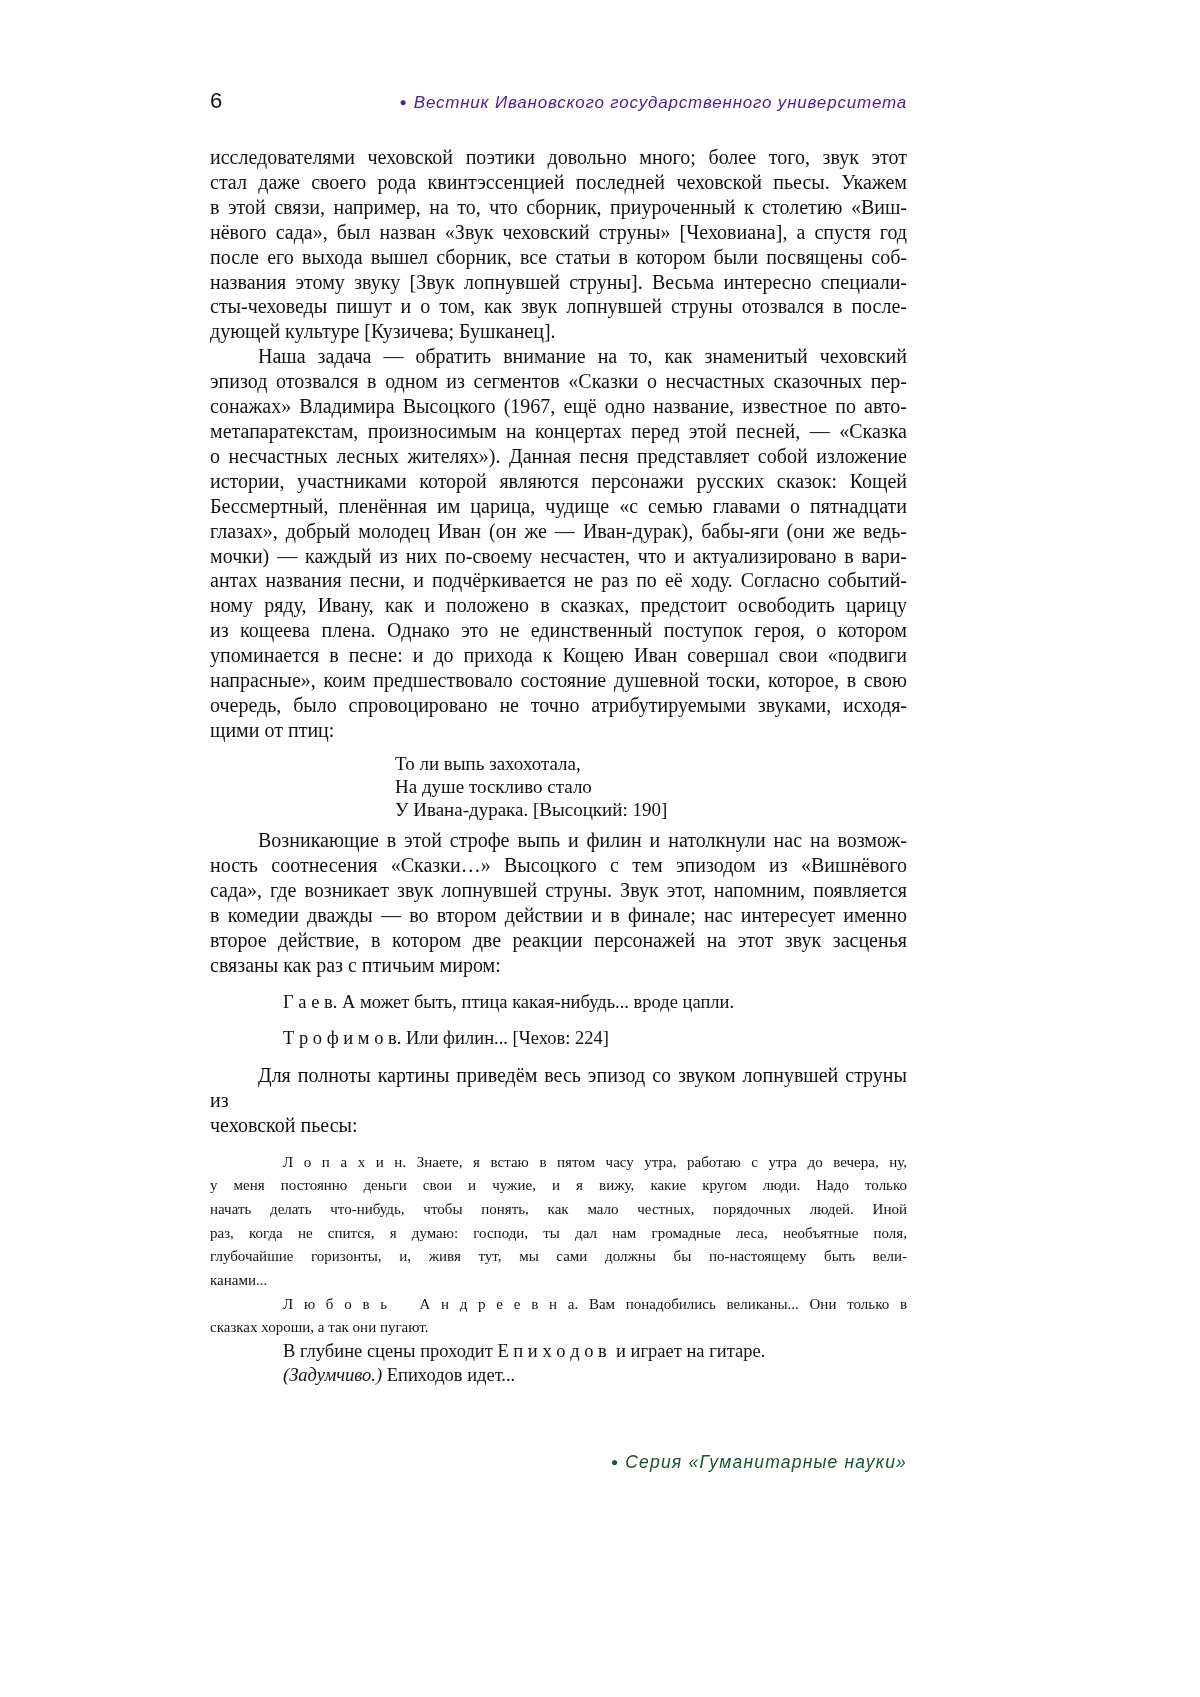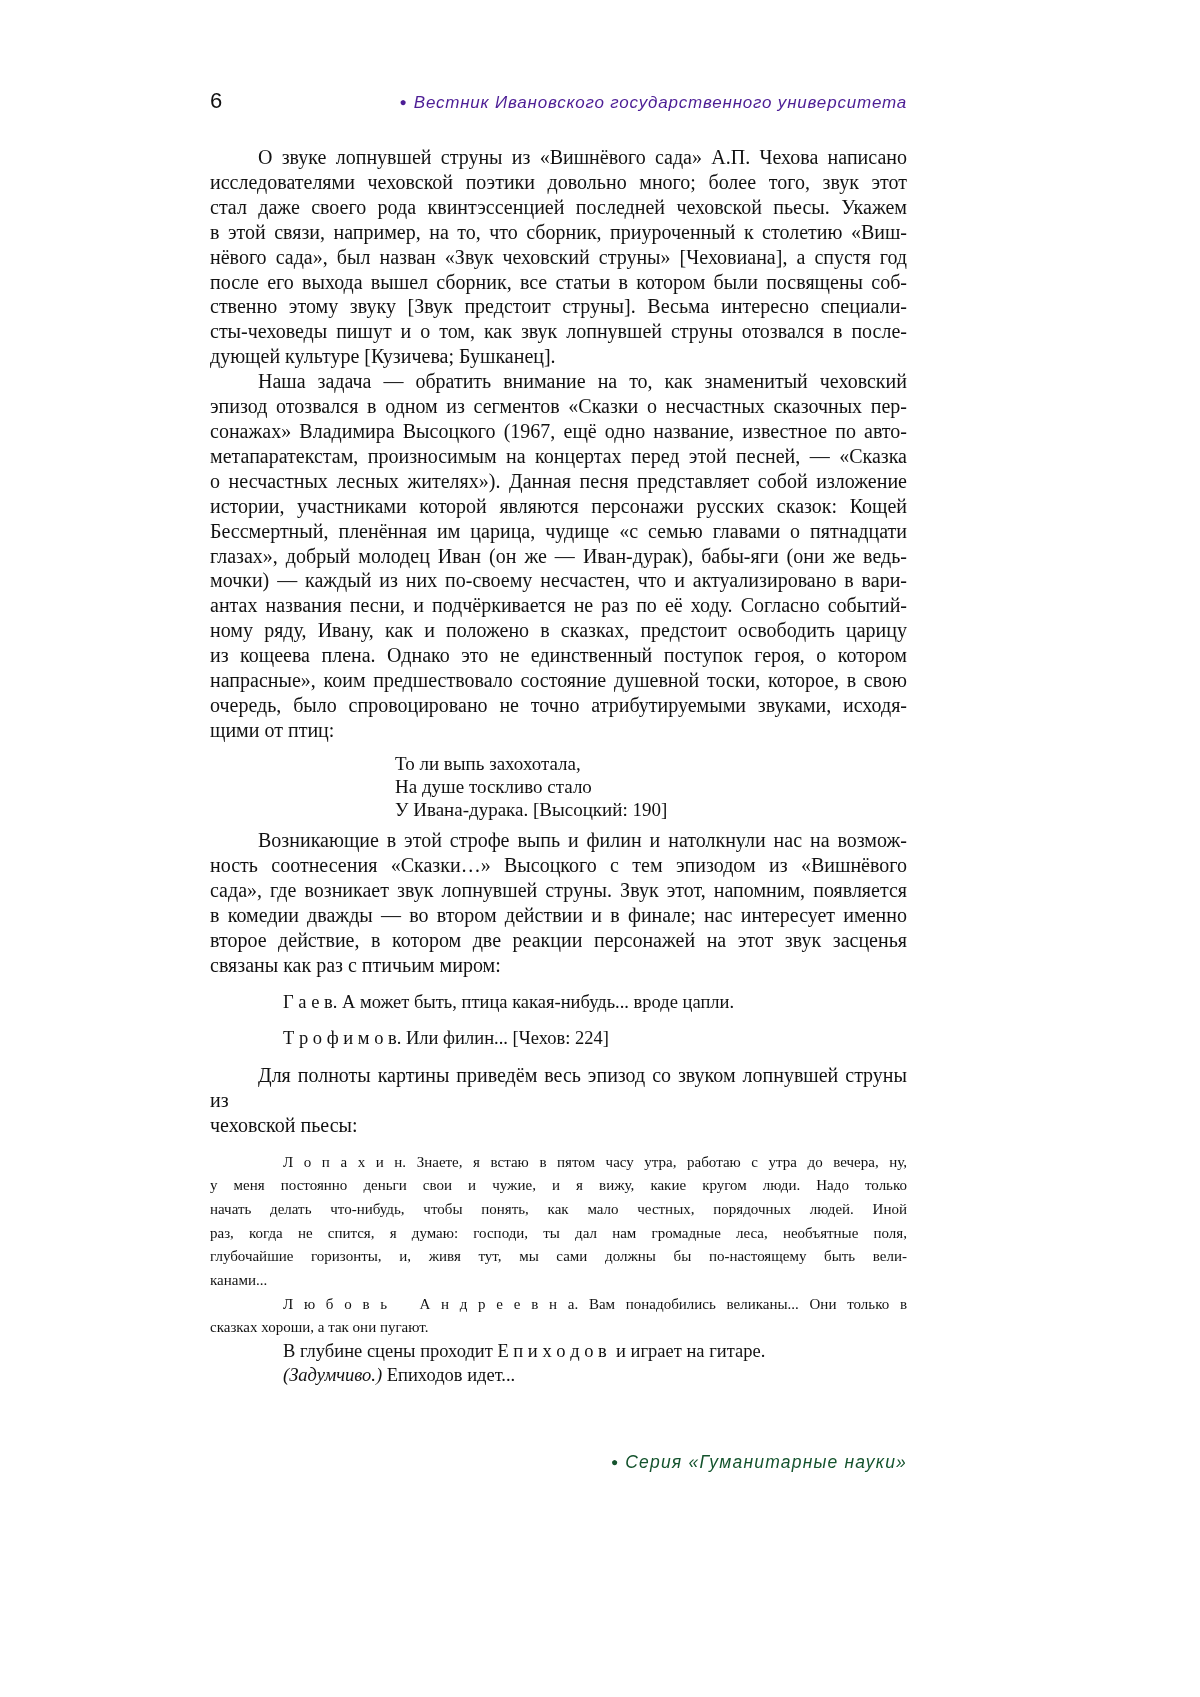--- a/index.html
+++ b/index.html
@@ -51,43 +51,43 @@
 
 <div class="page">
 
   <div class="running-head">
     <span class="pagenum">6</span>
     <span class="head-title"><span class="bullet">●</span><span>Вестник Ивановского государственного университета</span></span>
   </div>
 
   <div class="article-body">
       <div class="block para">
-        <div class="tline ind"><span>О звуке лопнувшей струны из «Вишнёвого сада» А.П. Чехова написано</span></div>
         <div class="tline"><span>исследователями чеховской поэтики довольно много; более того, звук этот</span></div>
         <div class="tline"><span>стал даже своего рода квинтэссенцией последней чеховской пьесы. Укажем</span></div>
         <div class="tline"><span>в этой связи, например, на то, что сборник, приуроченный к столетию «Виш-</span></div>
         <div class="tline"><span>нёвого сада», был назван «Звук чеховский струны» [Чеховиана], а спустя год</span></div>
         <div class="tline"><span>после его выхода вышел сборник, все статьи в котором были посвящены соб-</span></div>
-        <div class="tline"><span>ственно этому звуку [Звук предстоит струны]. Весьма интересно специали-</span></div>
+        <div class="tline"><span>названия этому звуку [Звук лопнувшей струны]. Весьма интересно специали-</span></div>
         <div class="tline"><span>сты-чеховеды пишут и о том, как звук лопнувшей струны отозвался в после-</span></div>
         <div class="tline end"><span>дующей культуре [Кузичева; Бушканец].</span></div>
       </div>
       <div class="block para">
         <div class="tline ind"><span>Наша задача — обратить внимание на то, как знаменитый чеховский</span></div>
         <div class="tline"><span>эпизод отозвался в одном из сегментов «Сказки о несчастных сказочных пер-</span></div>
         <div class="tline"><span>сонажах» Владимира Высоцкого (1967, ещё одно название, известное по авто-</span></div>
         <div class="tline"><span>метапаратекстам, произносимым на концертах перед этой песней, — «Сказка</span></div>
         <div class="tline"><span>о несчастных лесных жителях»). Данная песня представляет собой изложение</span></div>
         <div class="tline"><span>истории, участниками которой являются персонажи русских сказок: Кощей</span></div>
         <div class="tline"><span>Бессмертный, пленённая им царица, чудище «с семью главами о пятнадцати</span></div>
         <div class="tline"><span>глазах», добрый молодец Иван (он же — Иван-дурак), бабы-яги (они же ведь-</span></div>
         <div class="tline"><span>мочки) — каждый из них по-своему несчастен, что и актуализировано в вари-</span></div>
         <div class="tline"><span>антах названия песни, и подчёркивается не раз по её ходу. Согласно событий-</span></div>
         <div class="tline"><span>ному ряду, Ивану, как и положено в сказках, предстоит освободить царицу</span></div>
         <div class="tline"><span>из кощеева плена. Однако это не единственный поступок героя, о котором</span></div>
+        <div class="tline"><span>упоминается в песне: и до прихода к Кощею Иван совершал свои «подвиги</span></div>
         <div class="tline"><span>напрасные», коим предшествовало состояние душевной тоски, которое, в свою</span></div>
         <div class="tline"><span>очередь, было спровоцировано не точно атрибутируемыми звуками, исходя-</span></div>
         <div class="tline end"><span>щими от птиц:</span></div>
       </div>
       <div class="block verse">
         <div class="tline end"><span>То ли выпь захохотала,</span></div>
         <div class="tline end"><span>На душе тоскливо стало</span></div>
         <div class="tline end"><span>У Ивана-дурака. [Высоцкий: 190]</span></div>
       </div>
       <div class="block para">

